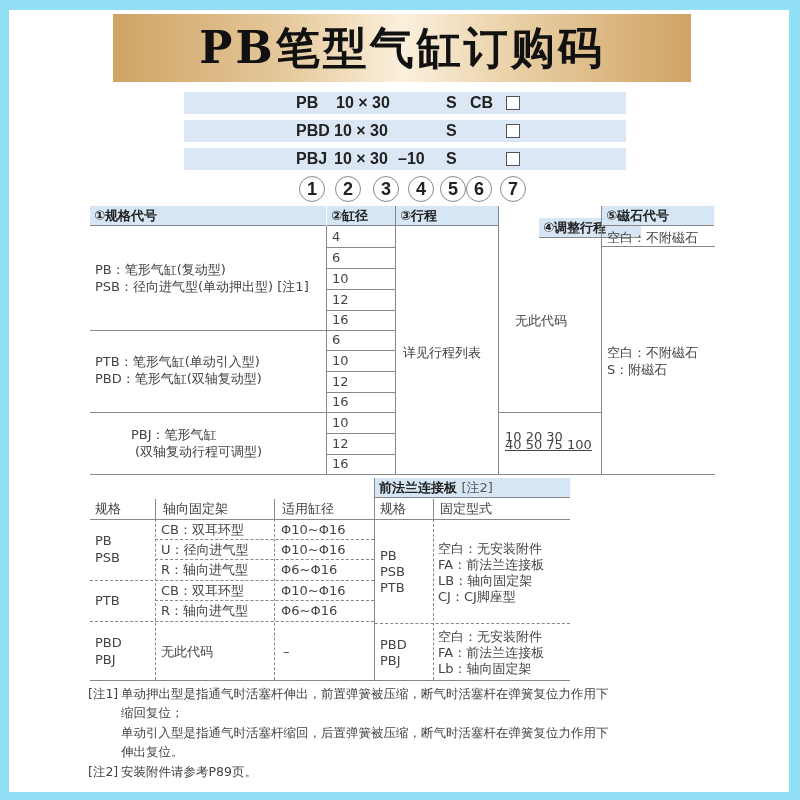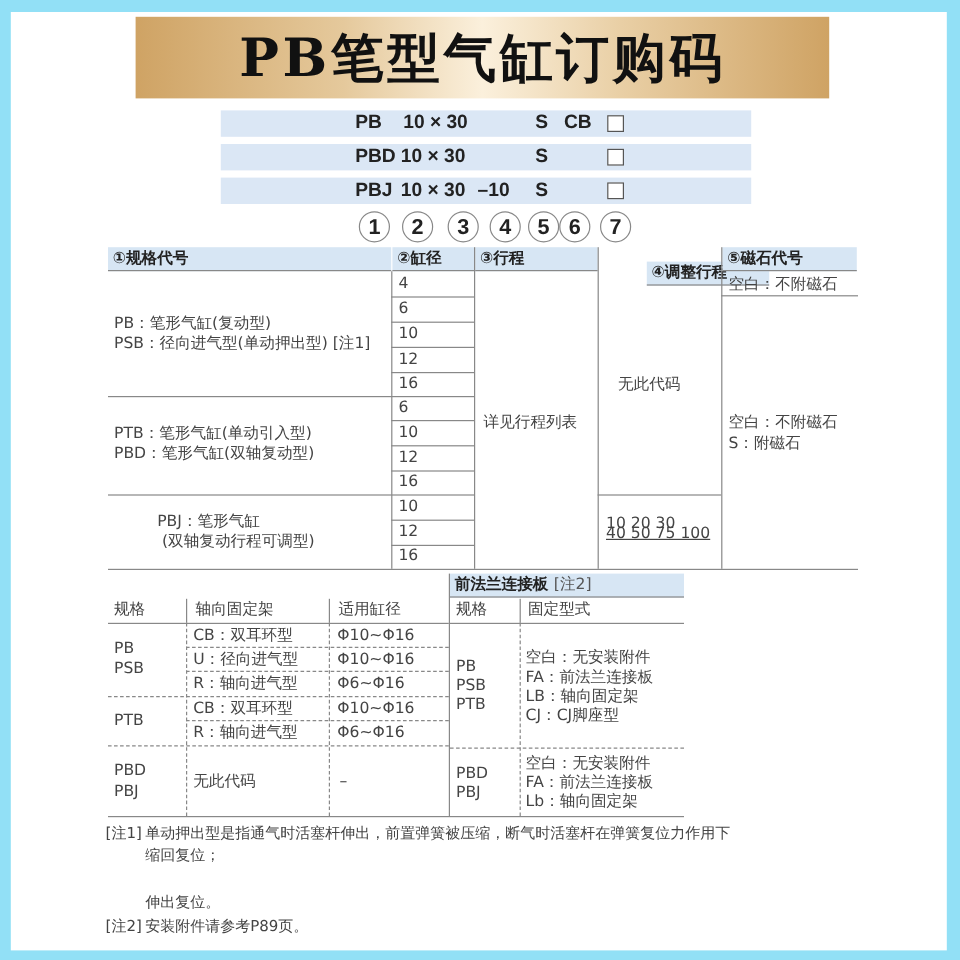--- a/index.html
+++ b/index.html
@@ -206,16 +206,17 @@
 
   <div class="cell-text" style="left:371px; top:626px;">PBD</div>
   <div class="cell-text" style="left:371px; top:642px;">PBJ</div>
   <div class="cell-text" style="left:429px; top:618px;">空白：无安装附件</div>
   <div class="cell-text" style="left:429px; top:634px;">FA：前法兰连接板</div>
   <div class="cell-text" style="left:429px; top:650px;">Lb：轴向固定架</div>
 
   <div class="note" style="left:79px; top:674px;">[注1]</div>
   <div class="note" style="left:112px; top:674px;">单动押出型是指通气时活塞杆伸出，前置弹簧被压缩，断气时活塞杆在弹簧复位力作用下</div>
   <div class="note" style="left:112px; top:693px;">缩回复位；</div>
+  <div class="note" style="left:112px; top:713px;">单动引入型是指通气时活塞杆缩回，后置弹簧被压缩，断气时活塞杆在弹簧复位力作用下</div>
   <div class="note" style="left:112px; top:732px;text-align:right;">伸出复位。</div>
   <div class="note" style="left:79px; top:752px;">[注2]</div>
   <div class="note" style="left:112px; top:752px;">安装附件请参考P89页。</div>
 </div>
 
 </body></html>

